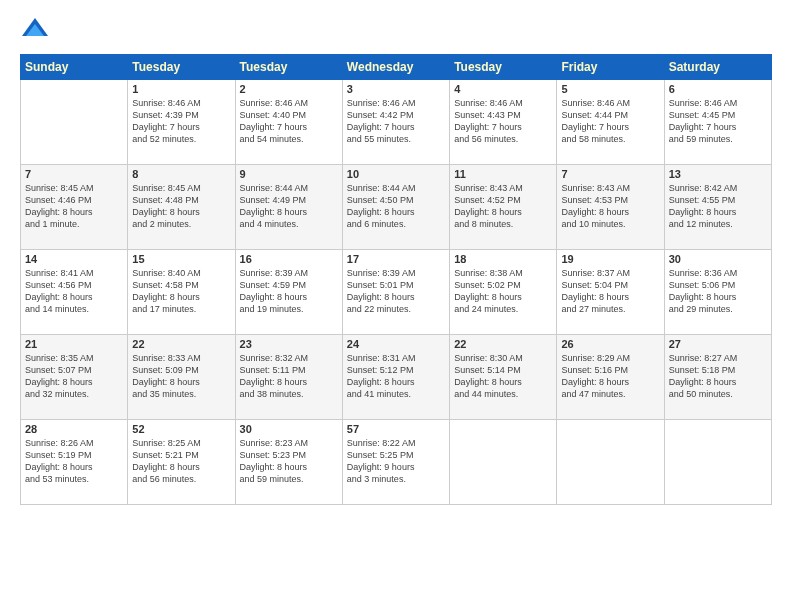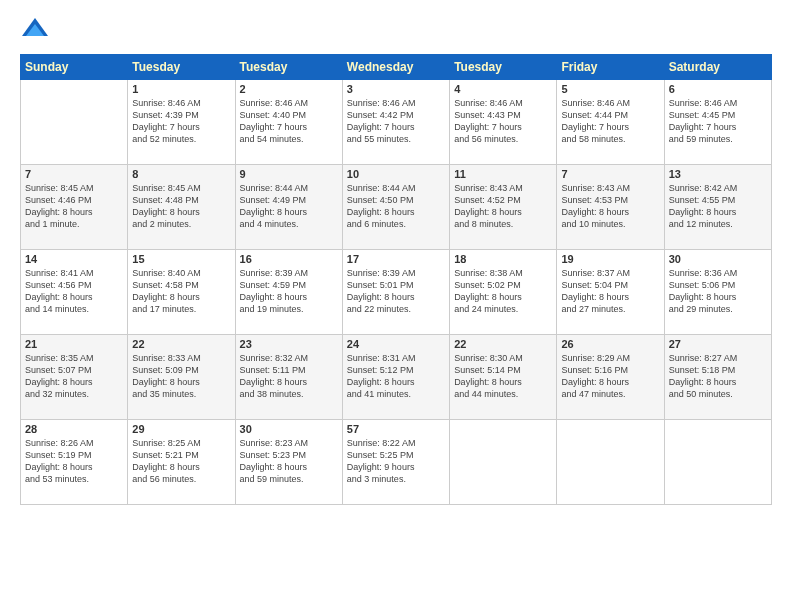--- a/index.html
+++ b/index.html
@@ -249,21 +249,21 @@
             <span class="day-num">27</span>
             <div class="day-info">Sunrise: 8:27 AM<br>Sunset: 5:18 PM<br>Daylight: 8 hours<br>and 50 minutes.</div>
           </td>
         </tr>
         <tr>
           <td>
             <span class="day-num">28</span>
             <div class="day-info">Sunrise: 8:26 AM<br>Sunset: 5:19 PM<br>Daylight: 8 hours<br>and 53 minutes.</div>
           </td>
           <td>
-            <span class="day-num">29</span>
+            <span class="day-num">52</span>
             <div class="day-info">Sunrise: 8:25 AM<br>Sunset: 5:21 PM<br>Daylight: 8 hours<br>and 56 minutes.</div>
           </td>
           <td>
             <span class="day-num">30</span>
             <div class="day-info">Sunrise: 8:23 AM<br>Sunset: 5:23 PM<br>Daylight: 8 hours<br>and 59 minutes.</div>
           </td>
           <td>
             <span class="day-num">57</span>
             <div class="day-info">Sunrise: 8:22 AM<br>Sunset: 5:25 PM<br>Daylight: 9 hours<br>and 3 minutes.</div>
           </td>

